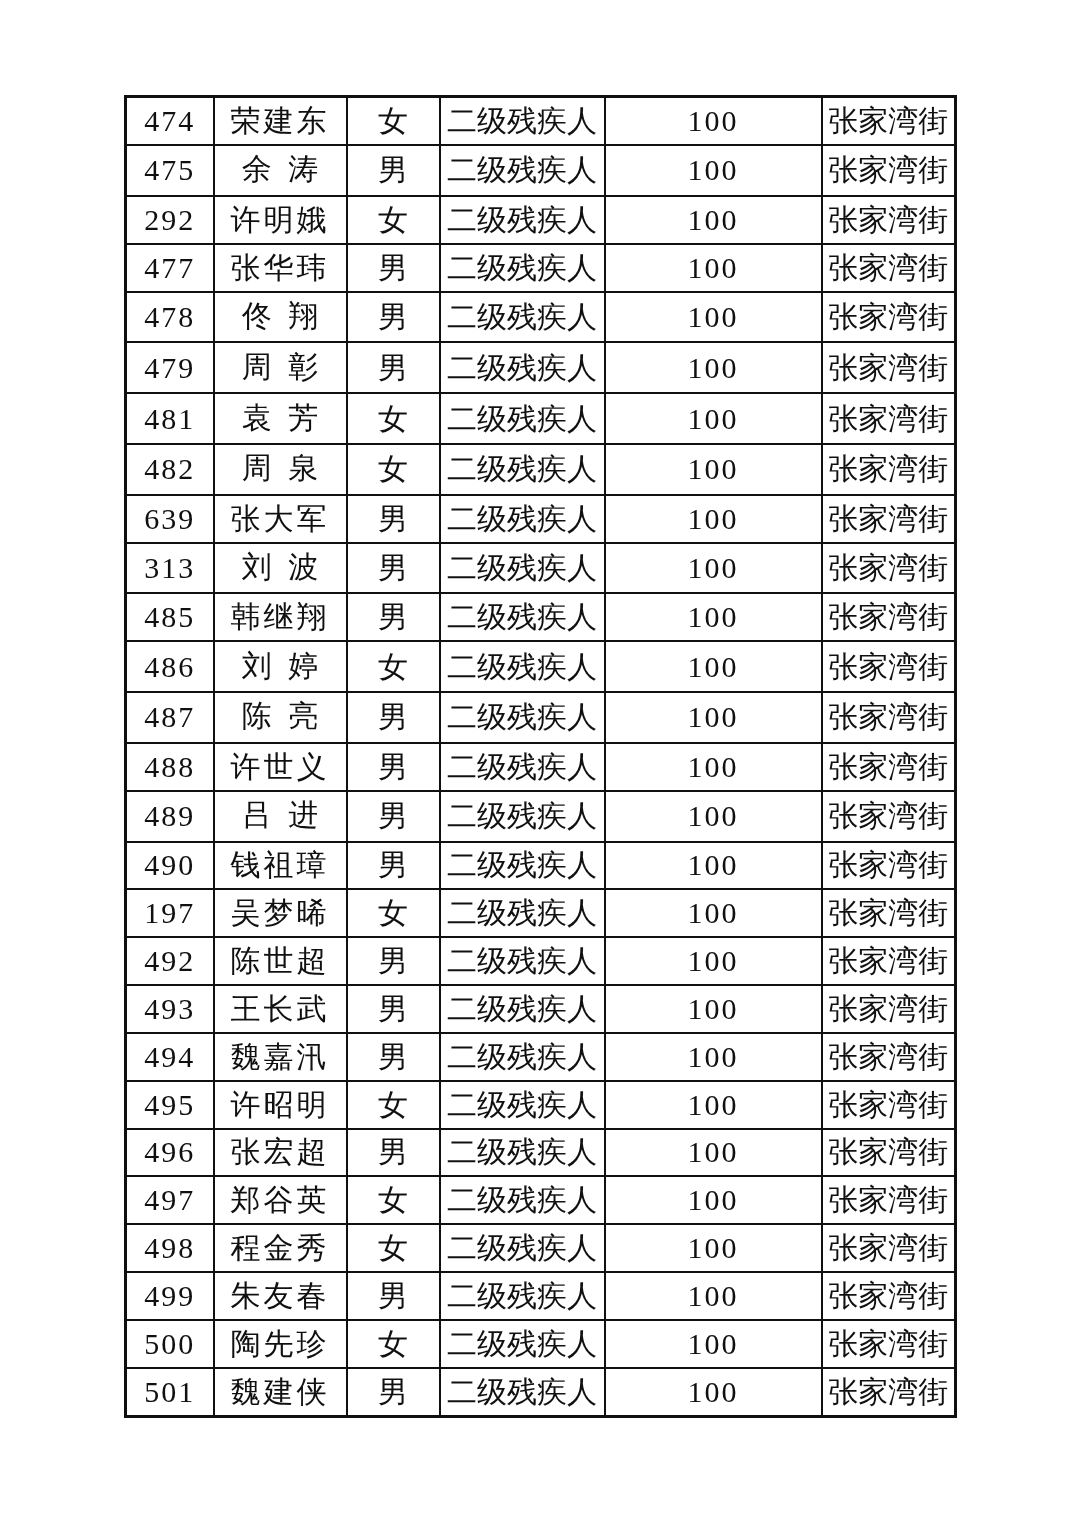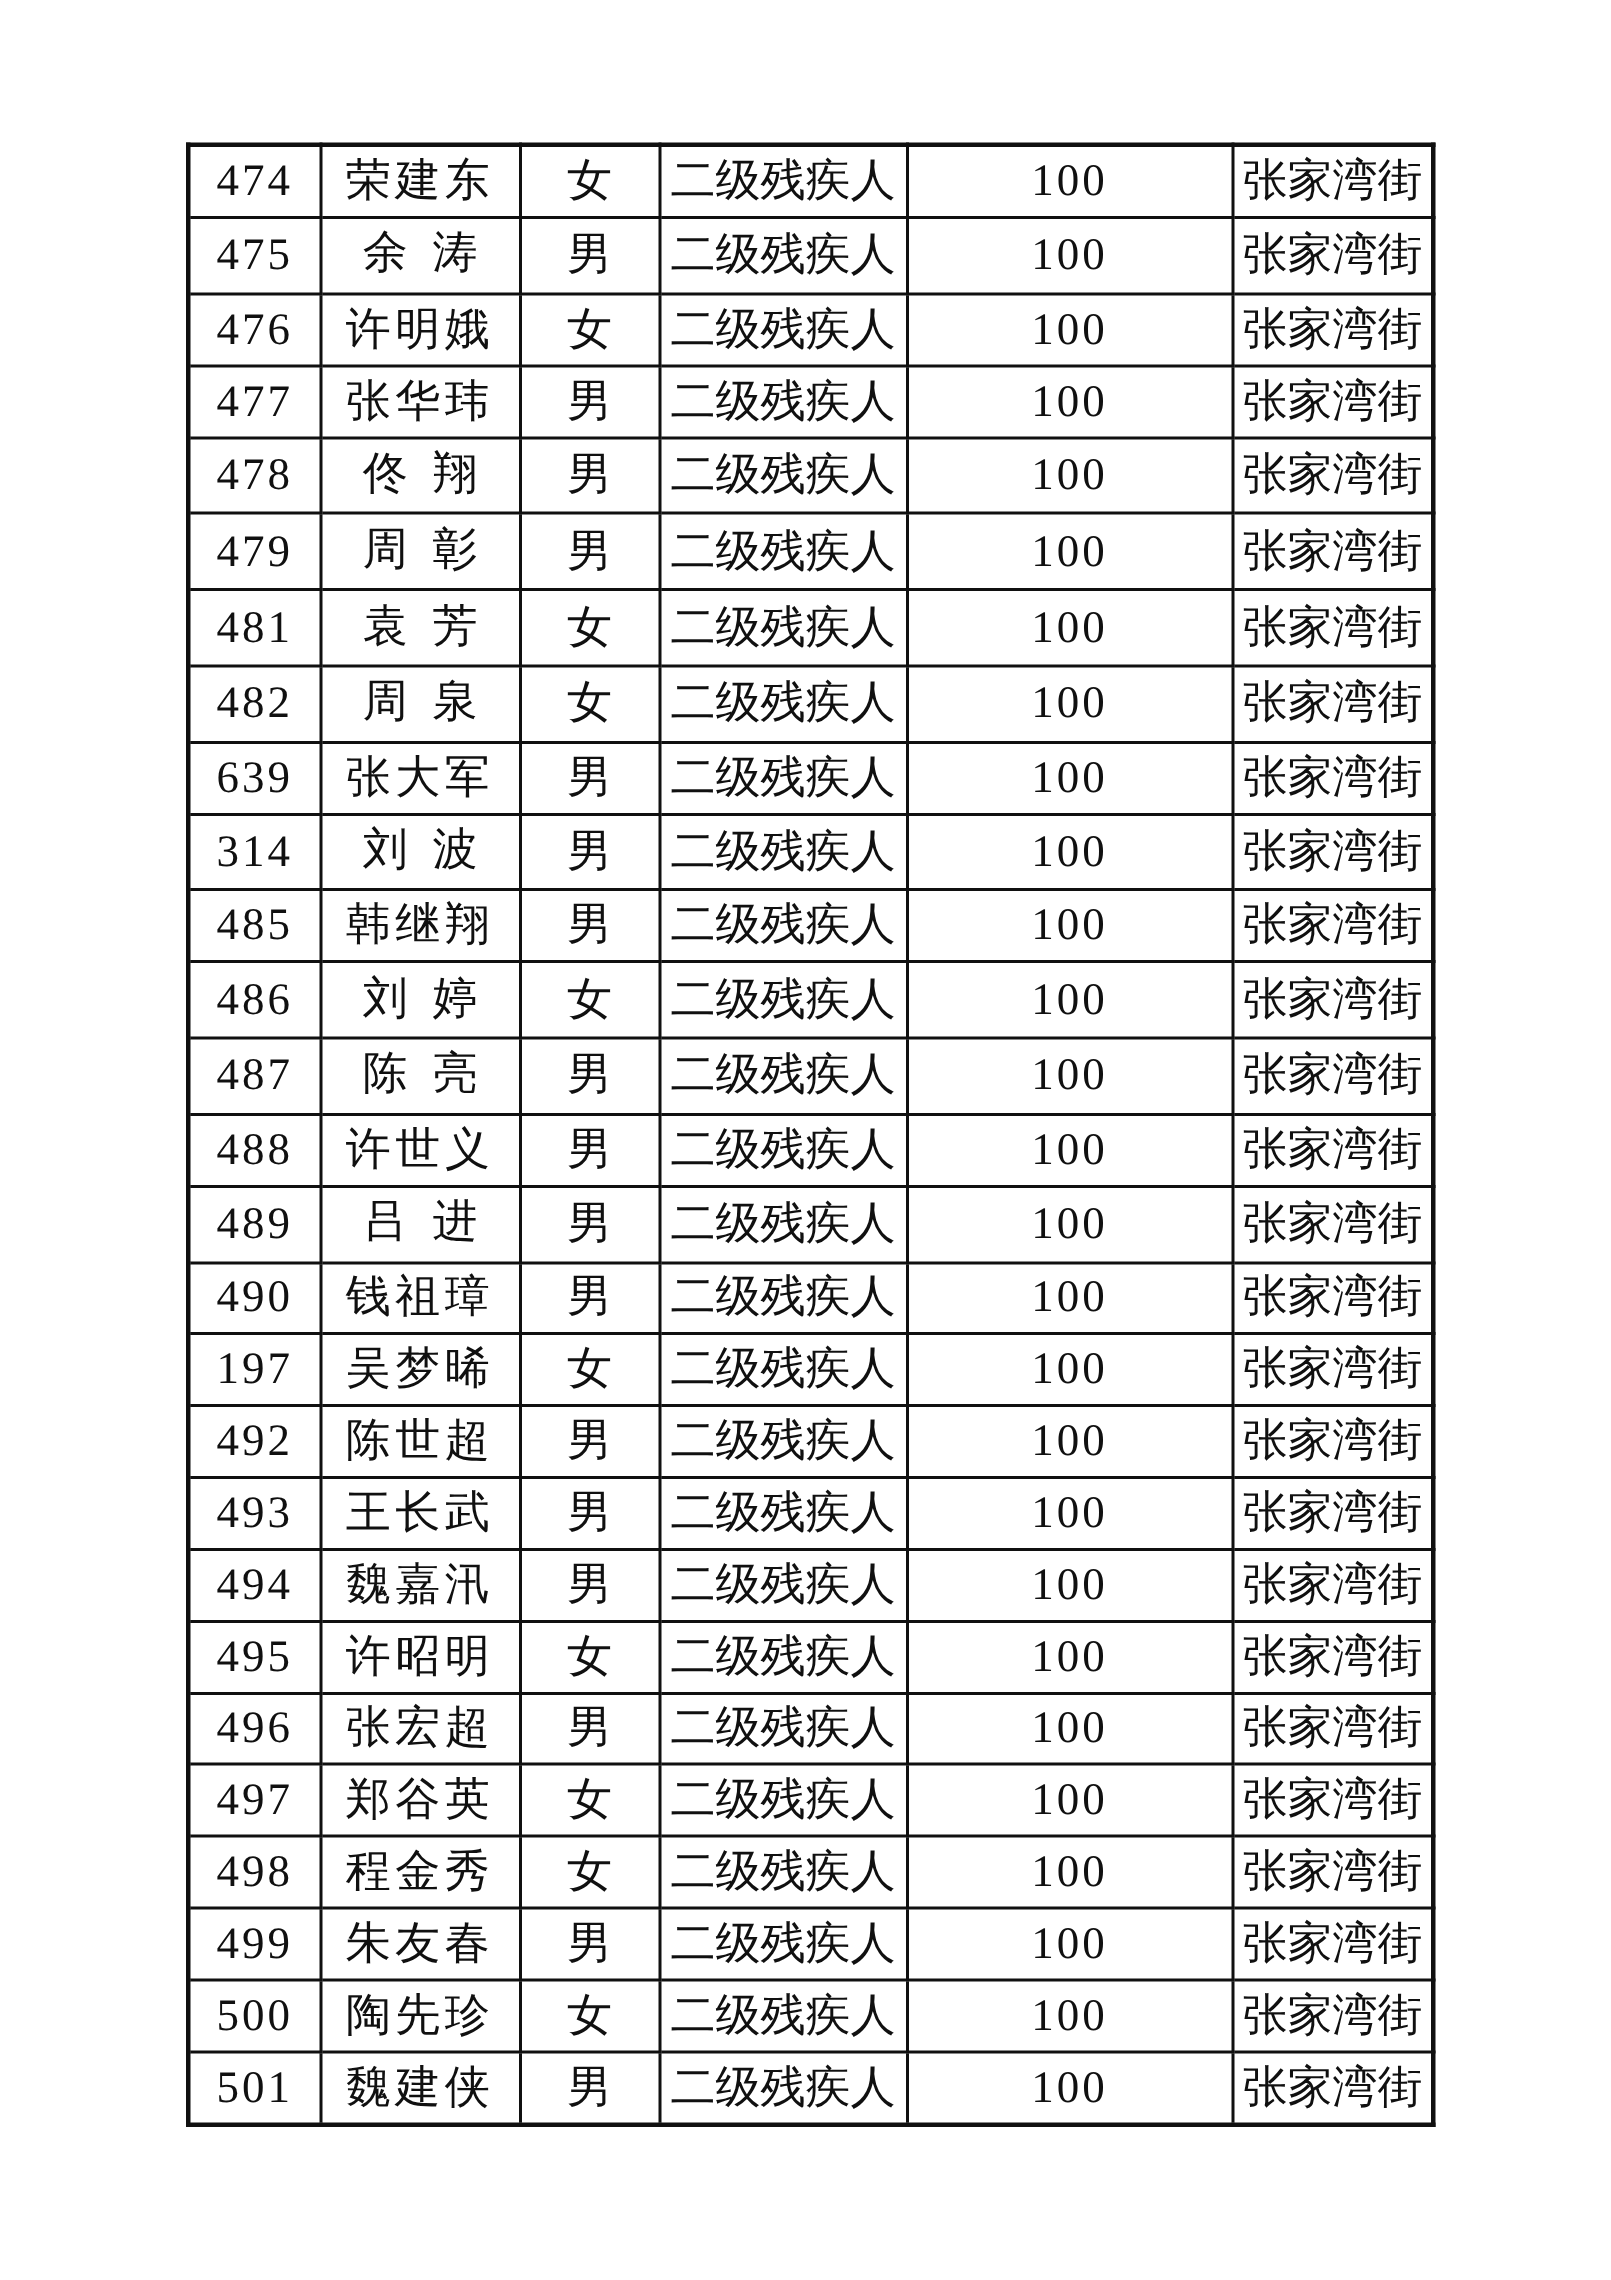--- a/index.html
+++ b/index.html
@@ -80,21 +80,21 @@
   <tr>
     <td class="col-no">475</td>
     <td class="col-name"><span class="nm spread">余涛</span></td>
     <td class="col-gender">男</td>
     <td class="col-category">二级残疾人</td>
     <td class="col-amount">100</td>
     <td class="col-street">张家湾街</td>
   </tr>
 
   <tr>
-    <td class="col-no">476</td>
+    <td class="col-no">292</td>
     <td class="col-name"><span class="nm">许明娥</span></td>
     <td class="col-gender">女</td>
     <td class="col-category">二级残疾人</td>
     <td class="col-amount">100</td>
     <td class="col-street">张家湾街</td>
   </tr>
 
   <tr>
     <td class="col-no">477</td>
     <td class="col-name"><span class="nm">张华玮</span></td>
@@ -144,21 +144,21 @@
   <tr>
     <td class="col-no">639</td>
     <td class="col-name"><span class="nm">张大军</span></td>
     <td class="col-gender">男</td>
     <td class="col-category">二级残疾人</td>
     <td class="col-amount">100</td>
     <td class="col-street">张家湾街</td>
   </tr>
 
   <tr>
-    <td class="col-no">314</td>
+    <td class="col-no">313</td>
     <td class="col-name"><span class="nm spread">刘波</span></td>
     <td class="col-gender">男</td>
     <td class="col-category">二级残疾人</td>
     <td class="col-amount">100</td>
     <td class="col-street">张家湾街</td>
   </tr>
 
   <tr>
     <td class="col-no">485</td>
     <td class="col-name"><span class="nm">韩继翔</span></td>

